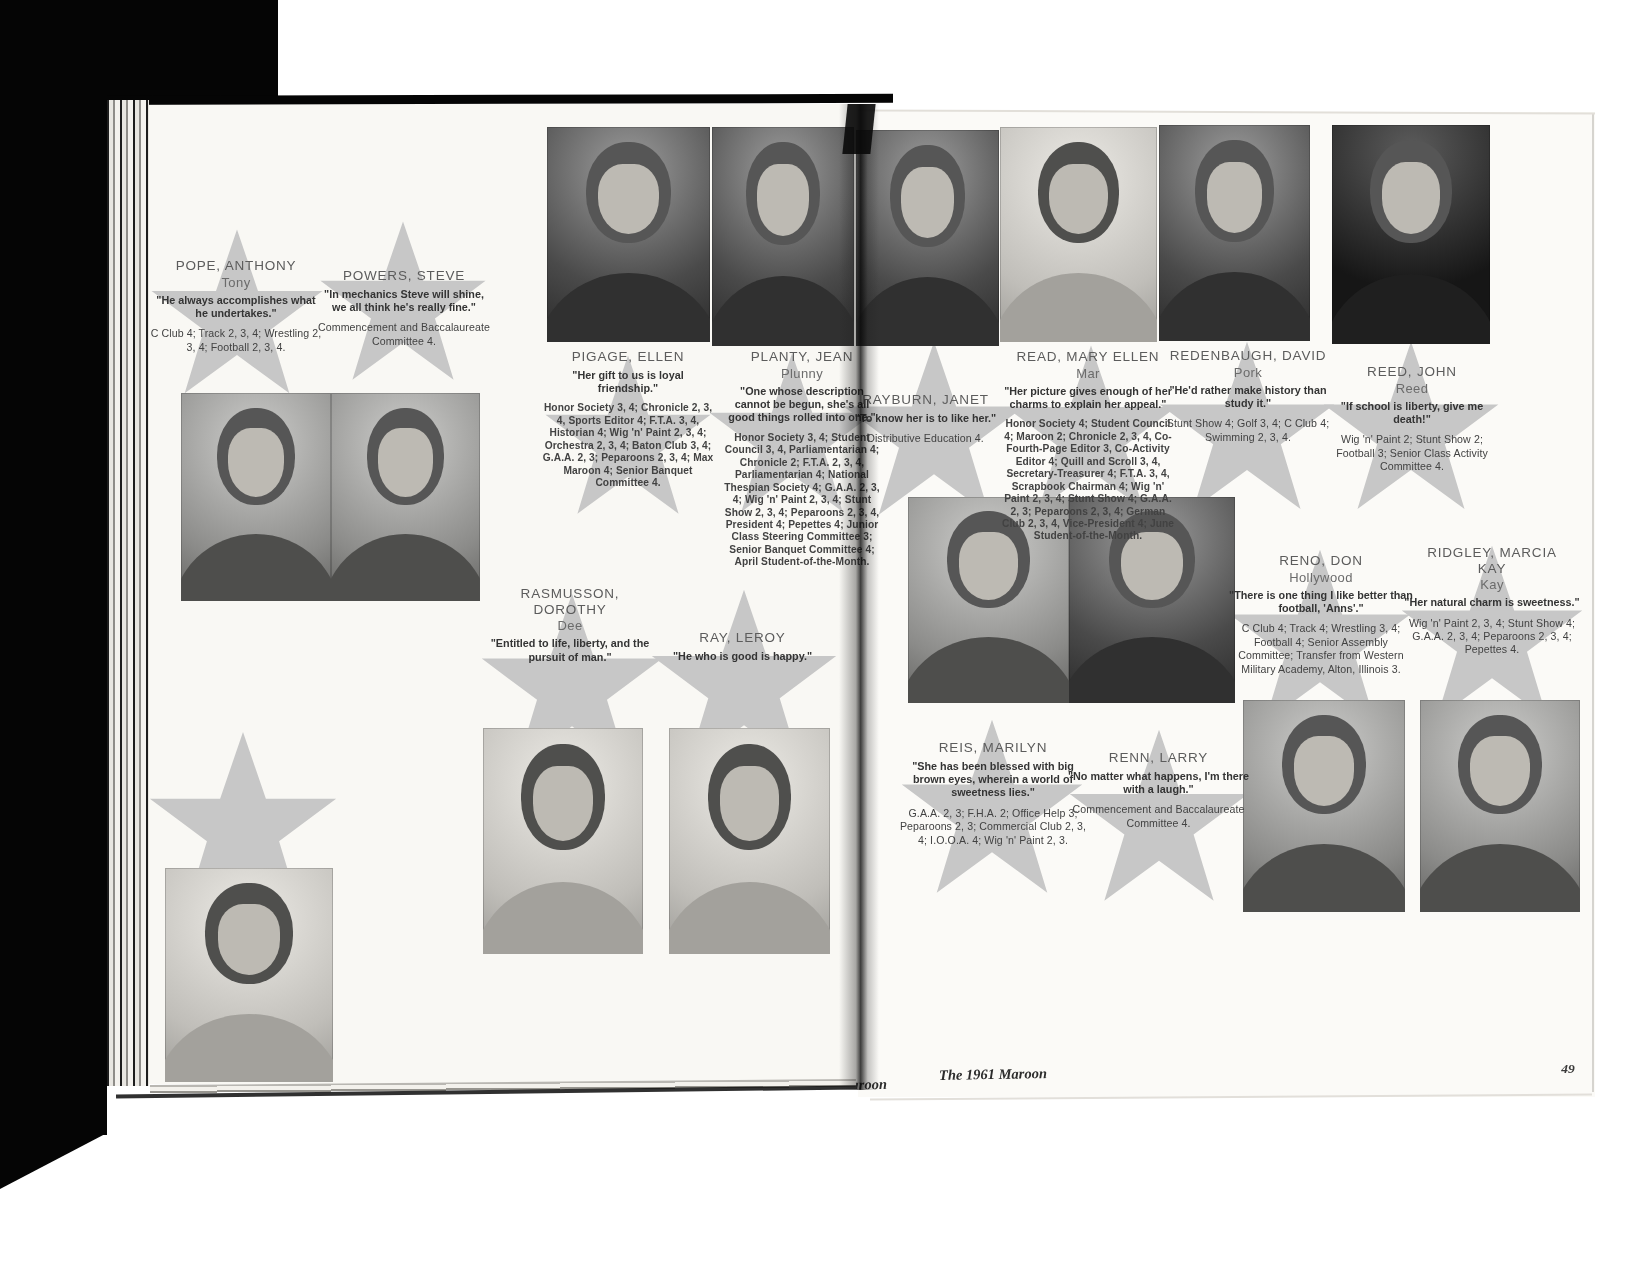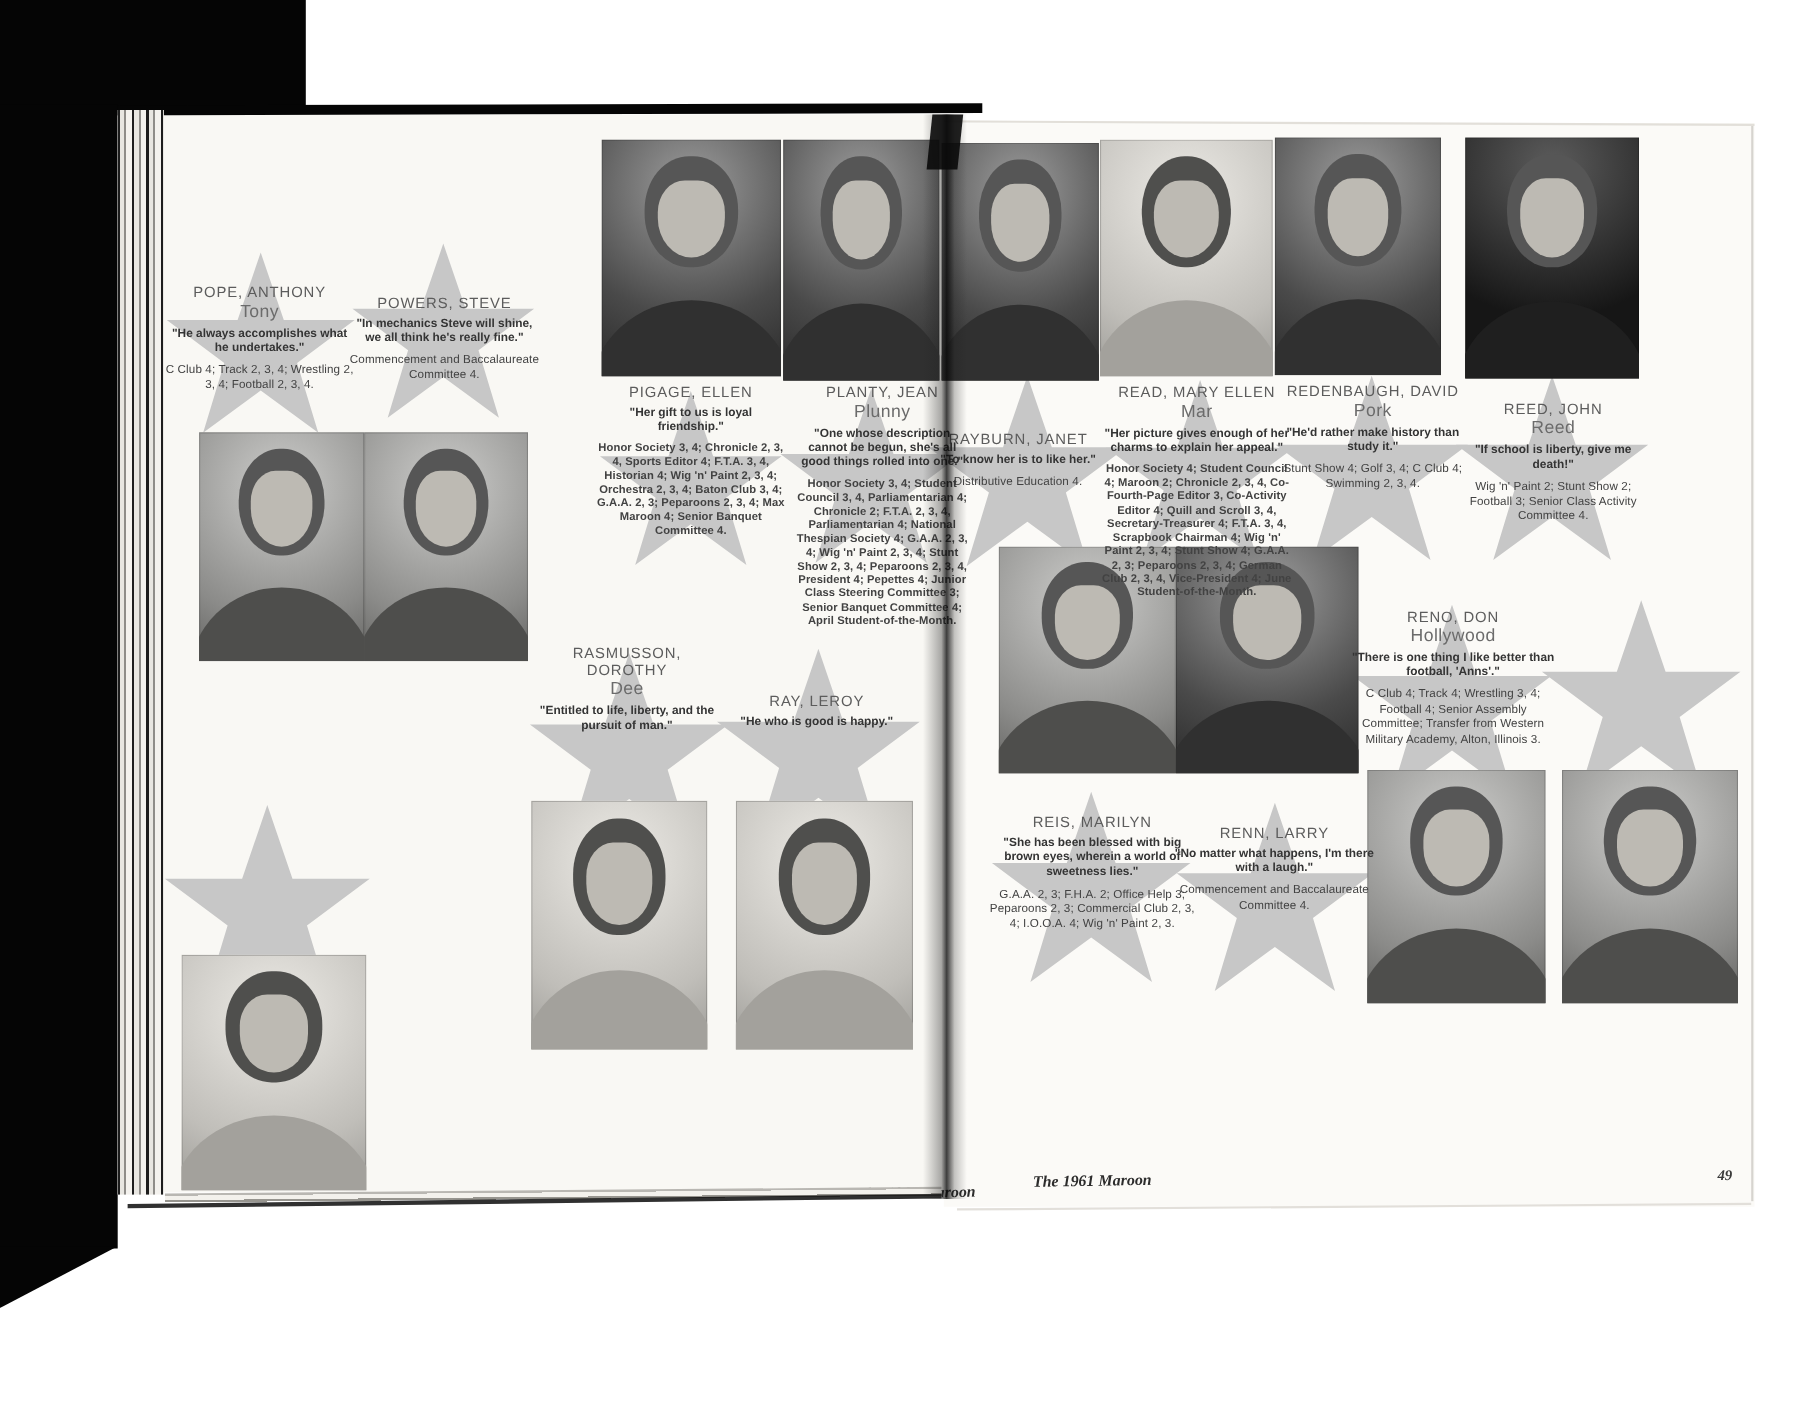--- a/index.html
+++ b/index.html
@@ -44,21 +44,21 @@
   .t-dark{background:radial-gradient(ellipse 125% 95% at 50% 20%,#9d9d9d,#4a4a4a 58%,#242424 100%);}
   .t-dark .shoulders{background:#303030;}
   .t-mid{background:radial-gradient(ellipse 125% 95% at 50% 24%,#cdcdcb,#8b8b89 62%,#565654 100%);}
   .t-mid .shoulders{background:#4e4e4c;}
   .t-light{background:radial-gradient(ellipse 125% 95% at 50% 24%,#eceae5,#c0beb9 60%,#91908c 100%);}
   .t-light .shoulders{background:#a3a19c;}
   .t-light .head{background:#4f4f4d;}
   
   .entry{position:absolute;text-align:center;z-index:3;color:var(--ink);}
   .entry .name{font-size:13.5px;letter-spacing:.8px;color:var(--name);line-height:1.15;margin:0 auto;}
-  .entry .nickname{font-size:16px;color:#6b6b6b;margin-top:1px;letter-spacing:.4px;}
+  .entry .nickname{font-size:13px;color:#6b6b6b;margin-top:1px;letter-spacing:.4px;}
   .entry .quote{font-size:10.8px;font-weight:bold;color:#343434;line-height:1.25;margin-top:4px;}
   .entry .activities{font-size:10.6px;color:#424242;line-height:1.26;margin-top:7px;letter-spacing:.1px;}
   .entry.small .activities{font-size:10.2px;line-height:1.22;font-weight:bold;}
   .narrow-name .name{max-width:132px;}
   
   .footer{position:absolute;z-index:3;font-family:"Liberation Serif",serif;font-style:italic;font-weight:bold;
           font-size:14.5px;color:#2c2c2c;text-align:center;width:170px;}
   #footer-left{left:748px;top:1077px;transform:rotate(-1.2deg);}
   #footer-right{left:908px;top:1066px;transform:rotate(-1deg);}
   #page-number{position:absolute;left:1546px;top:1061px;width:44px;text-align:center;z-index:3;
@@ -240,20 +240,26 @@
     <div class="quote">"He who is good is happy."</div>
   </div>
 
   <div class="entry" style="left:1226px;top:553px;width:190px">
     <div class="name">RENO, DON</div>
     <div class="nickname">Hollywood</div>
     <div class="quote">"There is one thing I like better than football, 'Anns'."</div>
     <div class="activities">C Club 4; Track 4; Wrestling 3, 4; Football 4; Senior Assembly Committee; Transfer from Western Military Academy, Alton, Illinois 3.</div>
   </div>
 
+  <div class="entry narrow-name" style="left:1402px;top:545px;width:180px">
+    <div class="name">RIDGLEY, MARCIA KAY</div>
+    <div class="nickname">Kay</div>
+    <div class="quote">"Her natural charm is sweetness."</div>
+    <div class="activities">Wig 'n' Paint 2, 3, 4; Stunt Show 4; G.A.A. 2, 3, 4; Peparoons 2, 3, 4; Pepettes 4.</div>
+  </div>
 
   <div class="entry" style="left:898px;top:740px;width:190px">
     <div class="name">REIS, MARILYN</div>
     <div class="quote">"She has been blessed with big brown eyes, wherein a world of sweetness lies."</div>
     <div class="activities">G.A.A. 2, 3; F.H.A. 2; Office Help 3; Peparoons 2, 3; Commercial Club 2, 3, 4; I.O.O.A. 4; Wig 'n' Paint 2, 3.</div>
   </div>
 
   <div class="entry" style="left:1066px;top:750px;width:185px">
     <div class="name">RENN, LARRY</div>
     <div class="quote">"No matter what happens, I'm there with a laugh."</div>

